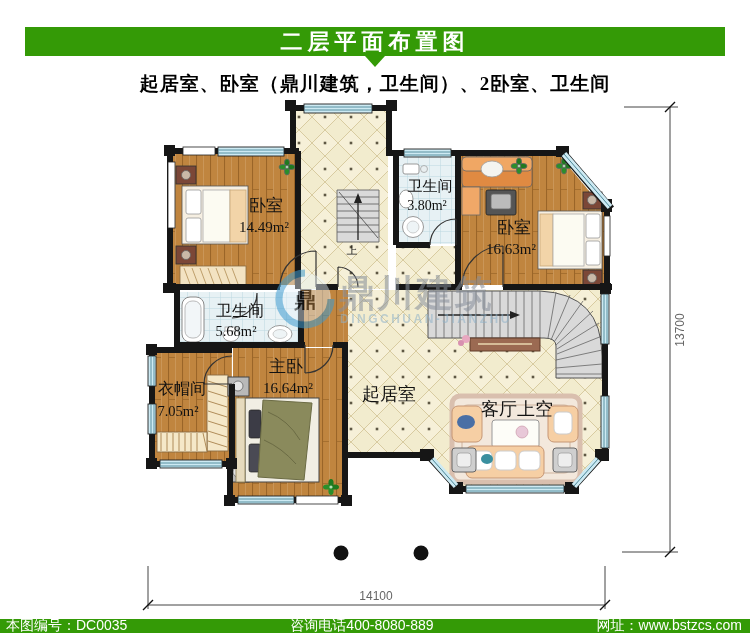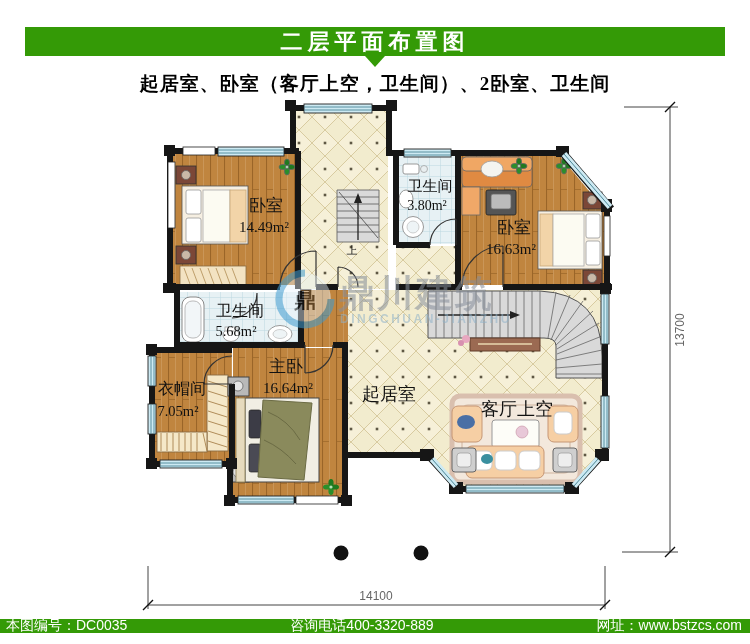--- a/index.html
+++ b/index.html
@@ -26,21 +26,21 @@
 </style>
 </head>
 <body>
 
 <div class="stage">
 
   <div class="banner">
     <span>二层平面布置图</span>
   </div>
   <div class="banner-arrow"></div>
-  <div class="subtitle">起居室、卧室（客厅上空，卫生间）、2卧室、卫生间</div>
+  <div class="subtitle">起居室、卧室（鼎川建筑，卫生间）、2卧室、卫生间</div>
 
   <svg class="plan" width="750" height="525" viewBox="0 95 750 525" xmlns="http://www.w3.org/2000/svg">
     <defs>
       <pattern id="wood" width="14" height="42" patternUnits="userSpaceOnUse">
         <rect width="14" height="42" fill="#c0853f"></rect>
         <line x1="0.5" y1="0" x2="0.5" y2="42" stroke="#9a6528" stroke-width="1.1"></line>
         <line x1="7.5" y1="0" x2="7.5" y2="42" stroke="#cd9a5e" stroke-width="0.8"></line>
         <line x1="0" y1="21.5" x2="7" y2="21.5" stroke="#9a6528" stroke-width="0.7"></line>
       </pattern>
       <pattern id="tile" width="26" height="26" patternUnits="userSpaceOnUse">
@@ -342,17 +342,17 @@
       <path d="M143,610 L153,600 M600,610 L610,600" stroke="#111" stroke-width="1.4"></path>
     </g>
     <text class="dimtxt" x="376" y="600" text-anchor="middle">14100</text>
 
     <circle cx="341" cy="553" r="7.5" fill="#111"></circle>
     <circle cx="421" cy="553" r="7.5" fill="#111"></circle>
   </svg>
 
   <div class="footer">
     <span>本图编号：DC0035</span>
-    <span>咨询电话400-3320-889</span>
+    <span>咨询电话400-8080-889</span>
     <span>网址：www.bstzcs.com</span>
   </div>
 
 </div>
 
 </body></html>

